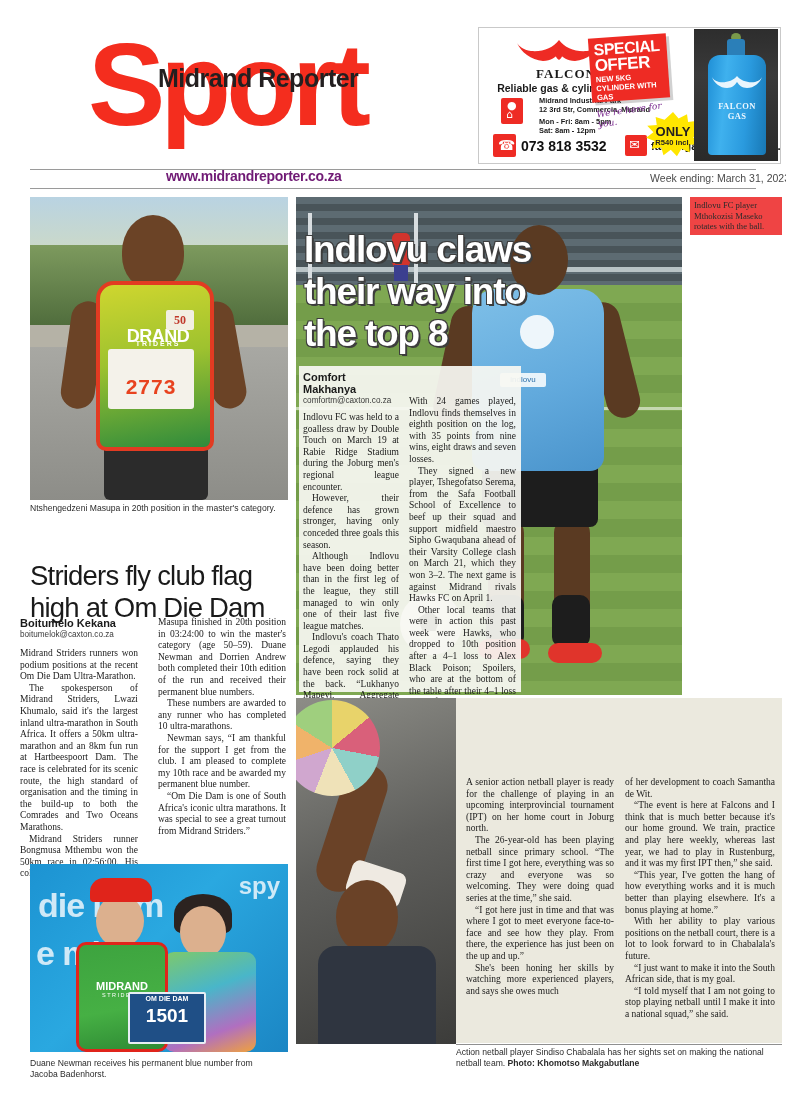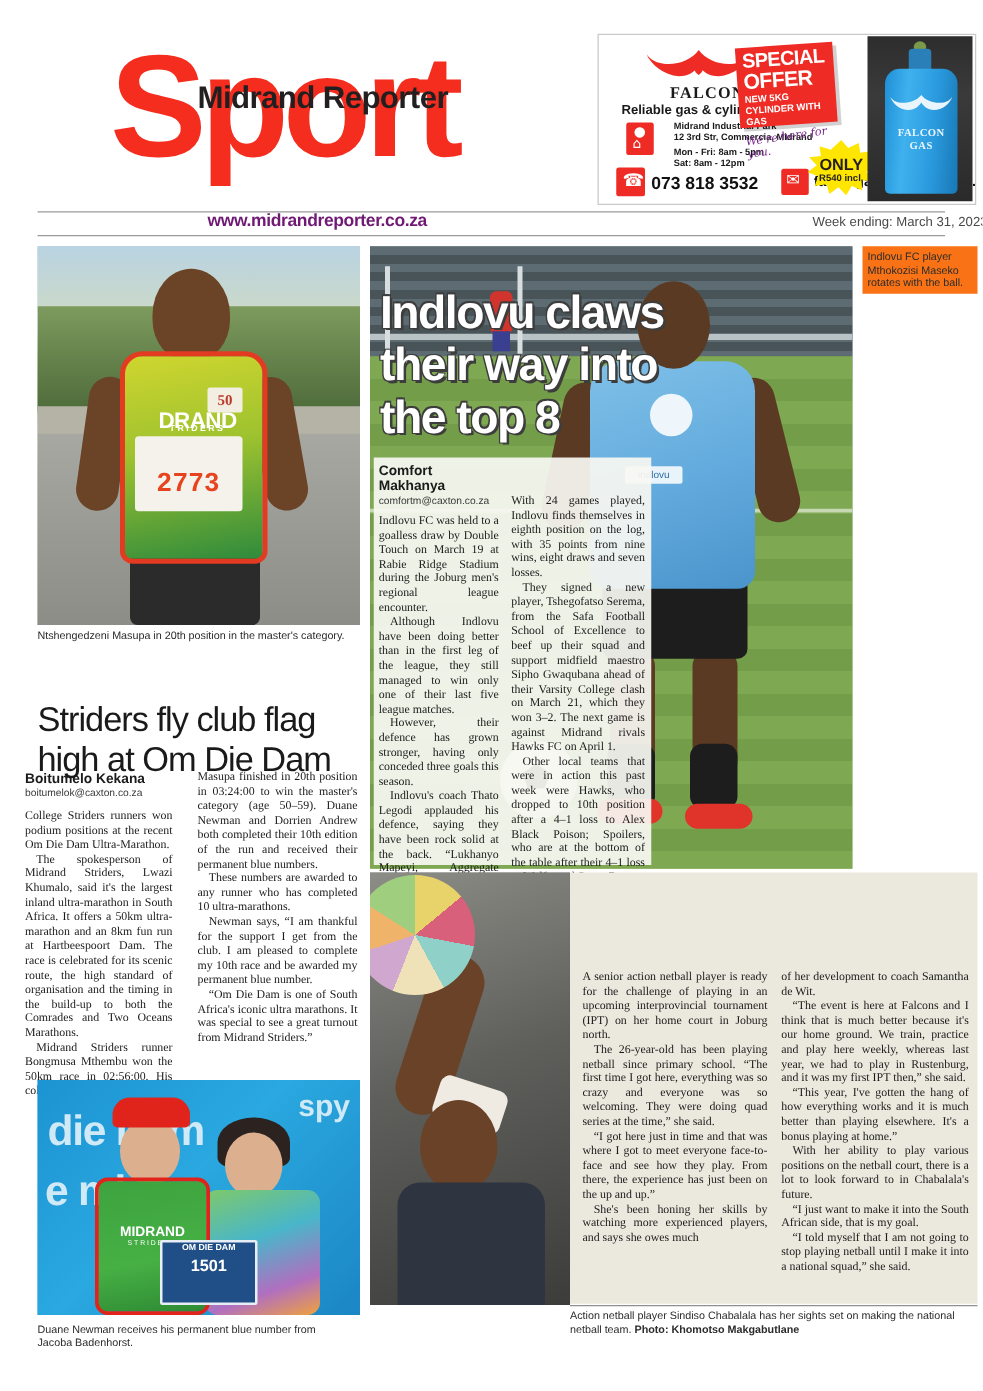--- a/index.html
+++ b/index.html
@@ -159,21 +159,21 @@
   .pl-bootL{position:absolute;left:182px;top:442px;width:52px;height:20px;border-radius:10px;background:#e0342b;}
   .pl-bootR{position:absolute;left:252px;top:446px;width:54px;height:20px;border-radius:10px;background:#e0342b;}
   .pl-badge{position:absolute;left:224px;top:118px;width:34px;height:34px;border-radius:50%;background:#eef6fb;}
   .pl-crest{position:absolute;left:204px;top:176px;width:46px;height:14px;background:rgba(255,255,255,.85);border-radius:2px;
     font-family:"Liberation Sans",sans-serif;font-size:8px;color:#2b6fa8;text-align:center;line-height:14px;}
   .hr-ball{position:absolute;left:104px;top:396px;width:62px;height:62px;border-radius:50%;
     background:radial-gradient(circle at 35% 32%,#ffffff 0%,#f0f0ee 55%,#c9c9c5 100%);}
   .hr-ball:after{content:"";position:absolute;left:18px;top:18px;width:22px;height:20px;background:#2b2b2b;
     clip-path:polygon(50% 0,100% 38%,80% 100%,20% 100%,0 38%);}
   .cap-hero{position:absolute;left:690px;top:197px;width:92px;
-    background:#f97316;padding:3px 4px;box-sizing:border-box;}
+    background:#ef4444;padding:3px 4px;box-sizing:border-box;font-family:Liberation Serif, serif;}
 
   
   .ph-net{left:296px;top:698px;width:160px;height:346px;
     background:linear-gradient(180deg,#6e6e6e 0%,#4d4d4d 40%,#3a3a3a 100%);}
   .nb-bg{position:absolute;left:0;top:0;width:100%;height:100%;background:linear-gradient(160deg,#8d8d87 0%,#5f5f5c 45%,#3c3c3a 100%);}
   .nb-ball{position:absolute;left:-12px;top:2px;width:96px;height:96px;border-radius:50%;
     background:conic-gradient(#e8d36a 0 14%,#d9607a 14% 28%,#8fd0c8 28% 42%,#efe2b8 42% 56%,#d0a7cf 56% 70%,#f0b36a 70% 84%,#9fcf7e 84% 100%);}
   .nb-arm{position:absolute;left:34px;top:64px;width:44px;height:132px;border-radius:22px;background:#6a4227;transform:rotate(18deg);}
   .nb-sleeve{position:absolute;left:52px;top:168px;width:56px;height:36px;background:#efeae2;border-radius:8px;transform:rotate(18deg);}
   .nb-head{position:absolute;left:40px;top:182px;width:62px;height:74px;border-radius:50%;background:#6a4227;}
@@ -192,21 +192,21 @@
   .m-torso{position:absolute;left:46px;top:78px;width:92px;height:110px;border-radius:10px;
     background:linear-gradient(170deg,#3da33f 0%,#46b044 60%,#2e8a34 100%);border:3px solid #e0241b;box-sizing:border-box;}
   .m-brand{position:absolute;left:48px;top:116px;width:88px;text-align:center;font-family:"Liberation Sans",sans-serif;font-weight:bold;font-size:11px;color:#fff;}
   .m-brand2{position:absolute;left:48px;top:128px;width:88px;text-align:center;font-family:"Liberation Sans",sans-serif;font-size:5.5px;color:#fff;letter-spacing:1.5px;}
   .w-head{position:absolute;left:150px;top:42px;width:46px;height:52px;border-radius:50%;background:#dcb08e;}
   .w-hair{position:absolute;left:144px;top:30px;width:58px;height:40px;border-radius:50% 50% 20% 20%;background:#2c2320;}
   .w-torso{position:absolute;left:134px;top:88px;width:92px;height:100px;border-radius:10px;
     background:linear-gradient(160deg,#7ec96a 0%,#49b6c9 40%,#b06fc0 75%,#f0a23c 100%);}
   .plate{position:absolute;left:98px;top:128px;width:78px;height:52px;background:#1f4f86;border:2px solid #e8eef5;box-sizing:border-box;border-radius:2px;}
   .plate-t{position:absolute;left:98px;top:131px;width:78px;text-align:center;font-family:"Liberation Sans",sans-serif;font-weight:bold;font-size:7px;color:#fff;}
-  .plate-n{position:absolute;left:98px;top:141px;width:78px;text-align:center;font-family:"Liberation Sans",sans-serif;font-weight:bold;font-size:13px;color:#fff;}
+  .plate-n{position:absolute;left:98px;top:141px;width:78px;text-align:center;font-family:"Liberation Sans",sans-serif;font-weight:bold;font-size:19px;color:#fff;}
   .cap-odd{position:absolute;left:30px;top:1058px;width:250px;}
 
   
   .hero-head{
     position:absolute;left:304px;top:204px;width:270px;
     font-family:"Liberation Sans", sans-serif;font-weight:bold;
     font-size:37px;line-height:42px;color:#fff;letter-spacing:-1.2px;
     text-shadow:2px 2px 0 #3d3d3d, -1px -1px 0 #3d3d3d, 1px -1px 0 #3d3d3d, -1px 1px 0 #3d3d3d;
   }
   .striders-head{
@@ -360,39 +360,39 @@
 
   <h1 class="hero-head">Indlovu claws their way into the top 8</h1>
   <div class="cap cap-hero">Indlovu FC player Mthokozisi Maseko rotates with the ball.</div>
 
   <div class="indlovu-box"></div>
   <div class="ind-col1">
     <div class="byline">Comfort Makhanya</div>
     <div class="byemail">comfortm@caxton.co.za</div>
     <div class="bodytext" style="margin-top:7px;">
       <p class="first">Indlovu FC was held to a goalless draw by Double Touch on March 19 at Rabie Ridge Stadium during the Joburg men's regional league encounter.</p>
+      <p>However, their defence has grown stronger, having only conceded three goals this season.</p>
       <p>Although Indlovu have been doing better than in the first leg of the league, they still managed to win only one of their last five league matches.</p>
-      <p>However, their defence has grown stronger, having only conceded three goals this season.</p>
       <p>Indlovu's coach Thato Legodi applauded his defence, saying they have been rock solid at the back. “Lukhanyo Mapeyi, Aggregate Maluleke and Sello Kgodu have been great in pushing the team and helping us to win and get clean sheets as defenders.”</p>
     </div>
   </div>
   <div class="ind-col2">
     <div class="bodytext" style="margin-top:25px;">
       <p class="first">With 24 games played, Indlovu finds themselves in eighth position on the log, with 35 points from nine wins, eight draws and seven losses.</p>
       <p>They signed a new player, Tshegofatso Serema, from the Safa Football School of Excellence to beef up their squad and support midfield maestro Sipho Gwaqubana ahead of their Varsity College clash on March 21, which they won 3–2. The next game is against Midrand rivals Hawks FC on April 1.</p>
       <p>Other local teams that were in action this past week were Hawks, who dropped to 10th position after a 4–1 loss to Alex Black Poison; Spoilers, who are at the bottom of the table after their 4–1 loss to Wolfs; and Super Rovers, who were beaten 2–1 by Opopo FC.</p>
     </div>
   </div>
 
   <h2 class="striders-head">Striders fly club flag high at Om Die Dam</h2>
   <div class="strid-col1">
     <div class="byline">Boitumelo Kekana</div>
     <div class="byemail">boitumelok@caxton.co.za</div>
     <div class="bodytext" style="margin-top:9px;">
-      <p class="first">College Striders runners won podium positions at the recent Om Die Dam Ultra-Marathon.</p>
+      <p class="first">Midrand Striders runners won podium positions at the recent Om Die Dam Ultra-Marathon.</p>
       <p>The spokesperson of Midrand Striders, Lwazi Khumalo, said it's the largest inland ultra-marathon in South Africa. It offers a 50km ultra-marathon and an 8km fun run at Hartbeespoort Dam. The race is celebrated for its scenic route, the high standard of organisation and the timing in the build-up to both the Comrades and Two Oceans Marathons.</p>
       <p>Midrand Striders runner Bongmusa Mthembu won the 50km race in 02:56:00. His colleague Nshengedzeni</p>
     </div>
   </div>
   <div class="strid-col2">
     <div class="bodytext">
       <p class="first">Masupa finished in 20th position in 03:24:00 to win the master's category (age 50–59). Duane Newman and Dorrien Andrew both completed their 10th edition of the run and received their permanent blue numbers.</p>
       <p>These numbers are awarded to any runner who has completed 10 ultra-marathons.</p>
       <p>Newman says, “I am thankful for the support I get from the club. I am pleased to complete my 10th race and be awarded my permanent blue number.</p>
       <p>“Om Die Dam is one of South Africa's iconic ultra marathons. It was special to see a great turnout from Midrand Striders.”</p>

